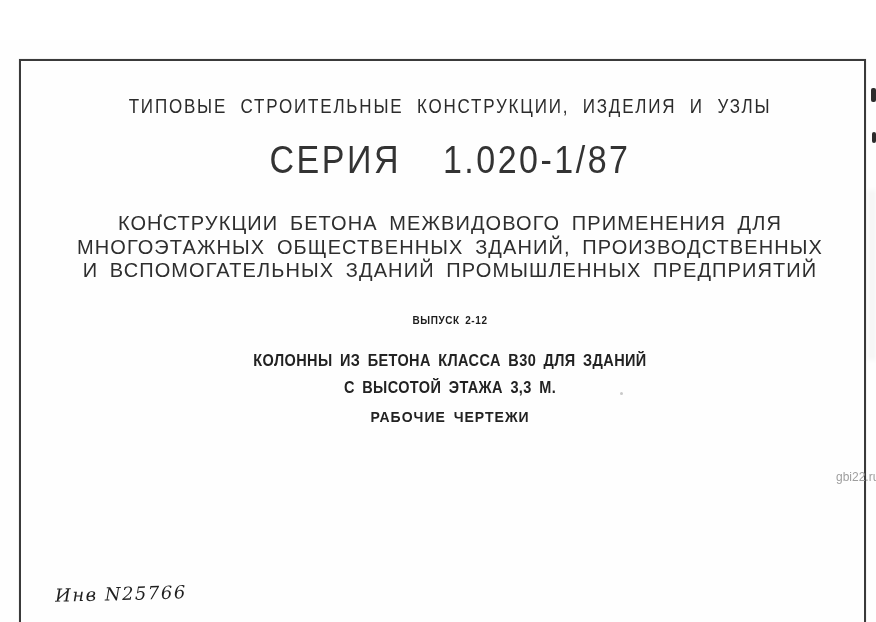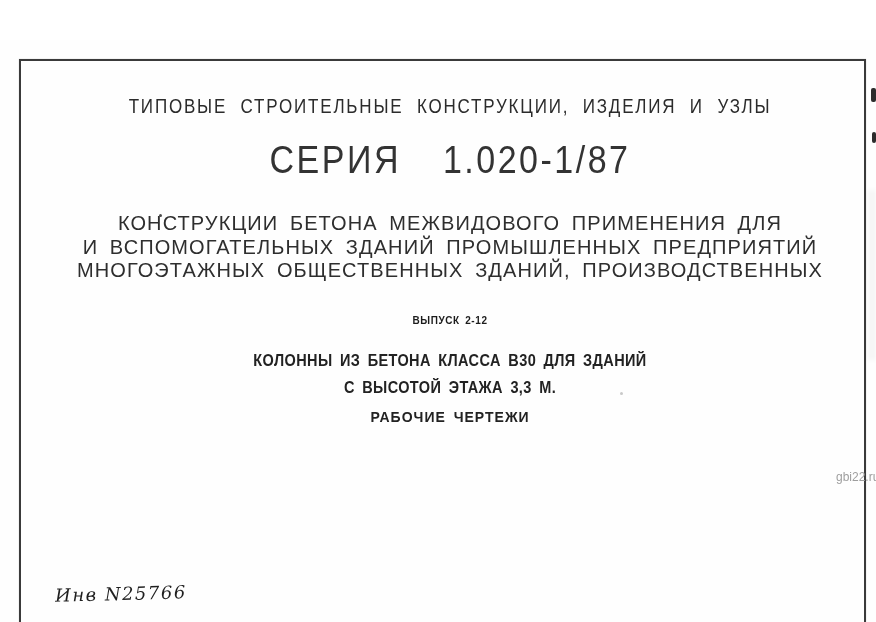--- a/index.html
+++ b/index.html
@@ -131,22 +131,22 @@
 <div id="scan-page">
 
   <div class="frame"></div>
 
   <div class="txt doc-type">ТИПОВЫЕ СТРОИТЕЛЬНЫЕ КОНСТРУКЦИИ, ИЗДЕЛИЯ И УЗЛЫ</div>
 
   <div class="txt series">СЕРИЯ 1.020-1/87</div>
 
   <div class="txt description">
     <div>КОНСТРУКЦИИ БЕТОНА МЕЖВИДОВОГО ПРИМЕНЕНИЯ ДЛЯ</div>
+    <div>МНОГОЭТАЖНЫХ ОБЩЕСТВЕННЫХ ЗДАНИЙ, ПРОИЗВОДСТВЕННЫХ</div>
     <div>И ВСПОМОГАТЕЛЬНЫХ ЗДАНИЙ ПРОМЫШЛЕННЫХ ПРЕДПРИЯТИЙ</div>
-    <div>МНОГОЭТАЖНЫХ ОБЩЕСТВЕННЫХ ЗДАНИЙ, ПРОИЗВОДСТВЕННЫХ</div>
   </div>
 
   <div class="txt issue">ВЫПУСК 2-12</div>
 
   <div class="txt subject">
     <div>КОЛОННЫ ИЗ БЕТОНА КЛАССА В30 ДЛЯ ЗДАНИЙ</div>
     <div>С ВЫСОТОЙ ЭТАЖА 3,3 М.</div>
   </div>
 
   <div class="txt doc-kind">РАБОЧИЕ ЧЕРТЕЖИ</div>

